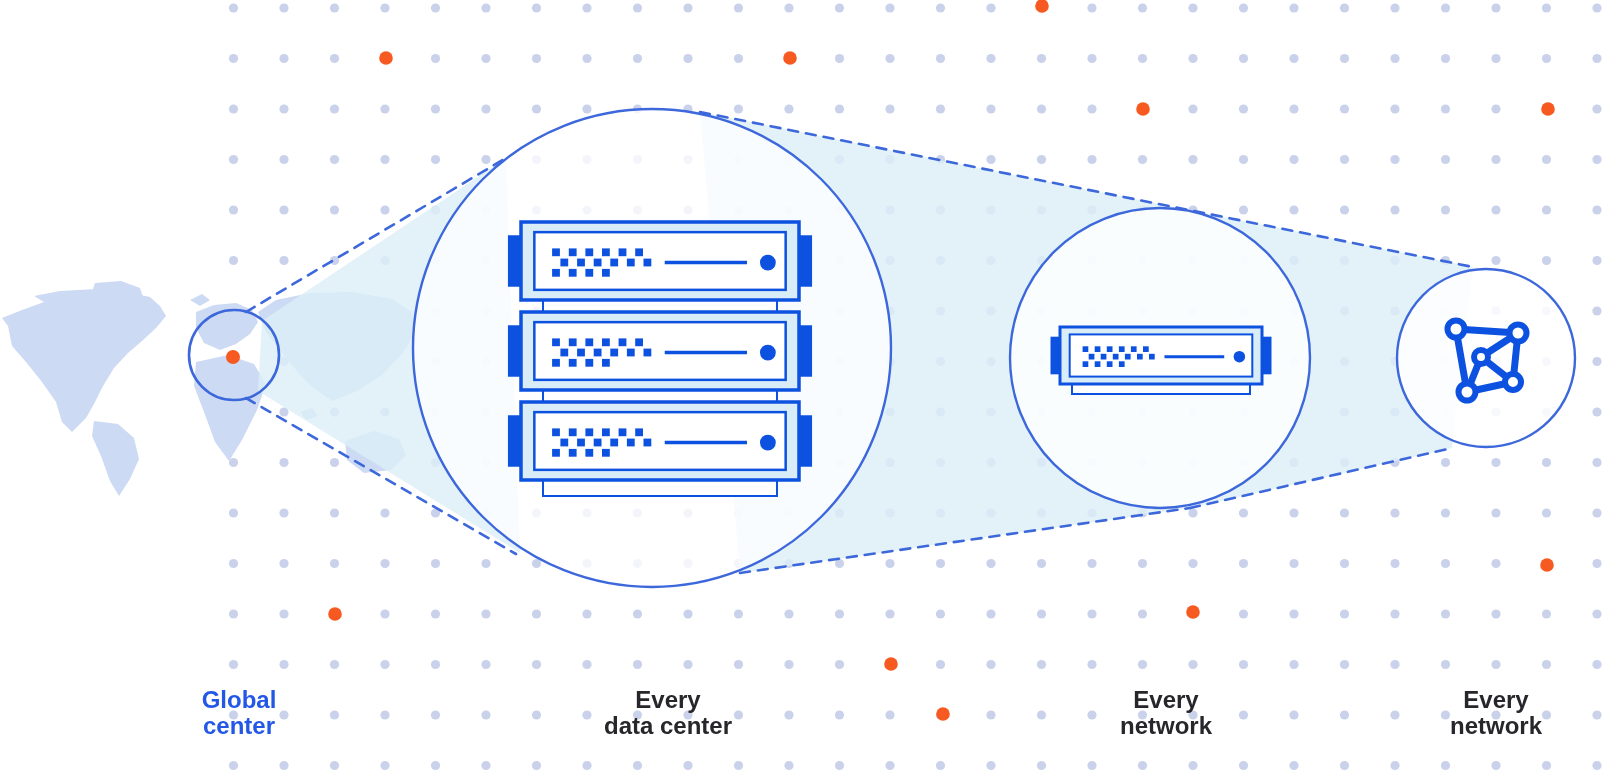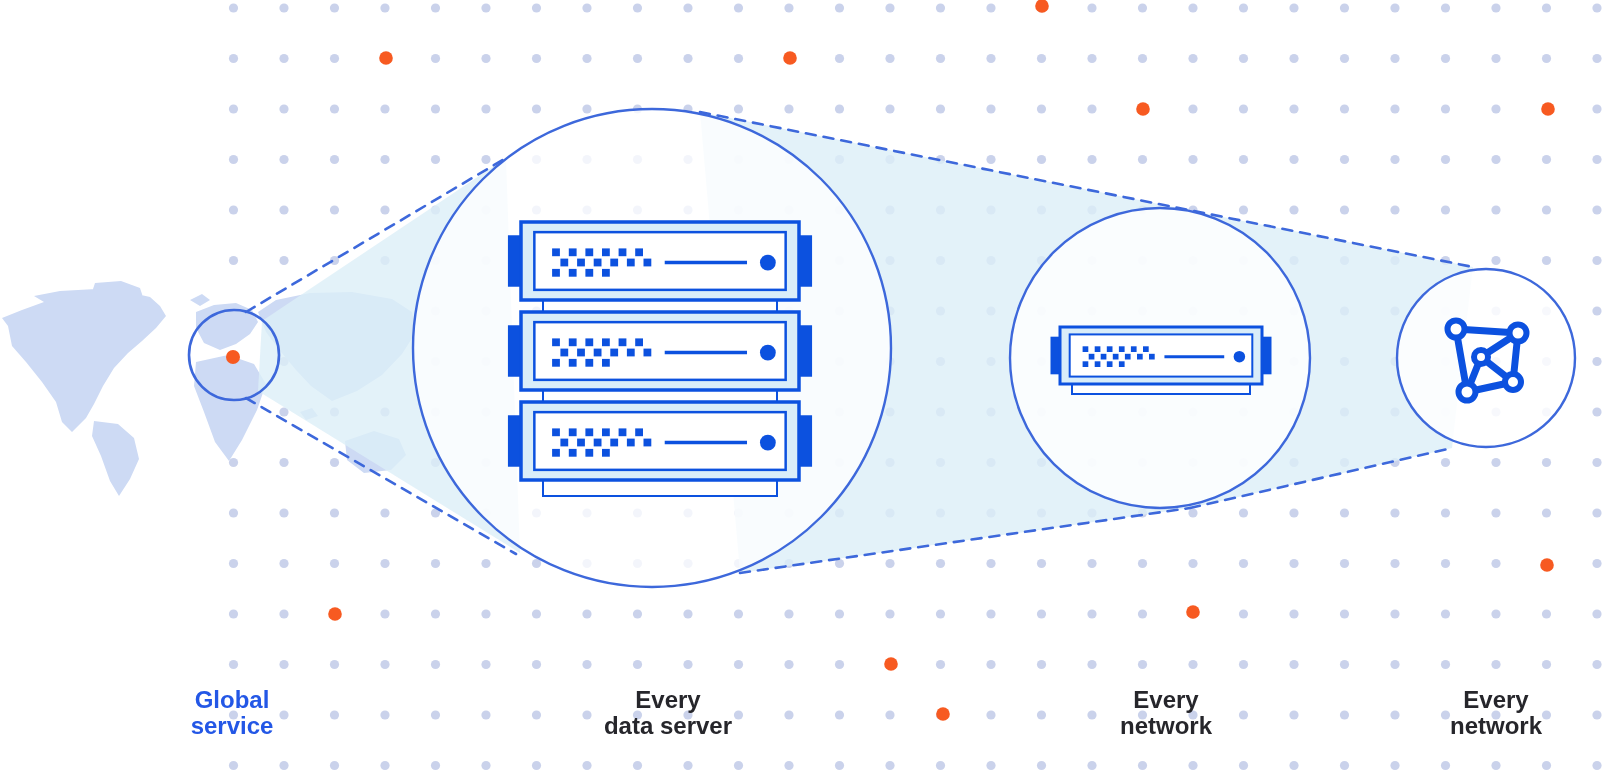--- a/index.html
+++ b/index.html
@@ -632,27 +632,27 @@
       <g fill="#ffffff" stroke="var(--dark)" stroke-width="6">
         <circle cx="1456" cy="329" r="8.5"></circle>
         <circle cx="1518" cy="333" r="8.5"></circle>
         <circle cx="1467" cy="392" r="8.5"></circle>
         <circle cx="1513" cy="382" r="8"></circle>
         <circle cx="1481" cy="357" r="7"></circle>
       </g>
     </g>
   </svg>
 
-  <div class="label accent" style="left:232px">
+  <div class="label accent" style="left:239px">
     <span>Global</span>
-      <span>service</span>
+      <span>center</span>
   </div>
   <div class="label" style="left:668px">
     <span>Every</span>
-      <span>data server</span>
+      <span>data center</span>
   </div>
   <div class="label" style="left:1166px">
     <span>Every</span>
       <span>network</span>
   </div>
   <div class="label" style="left:1496px">
     <span>Every</span>
       <span>network</span>
   </div>
 </div>

